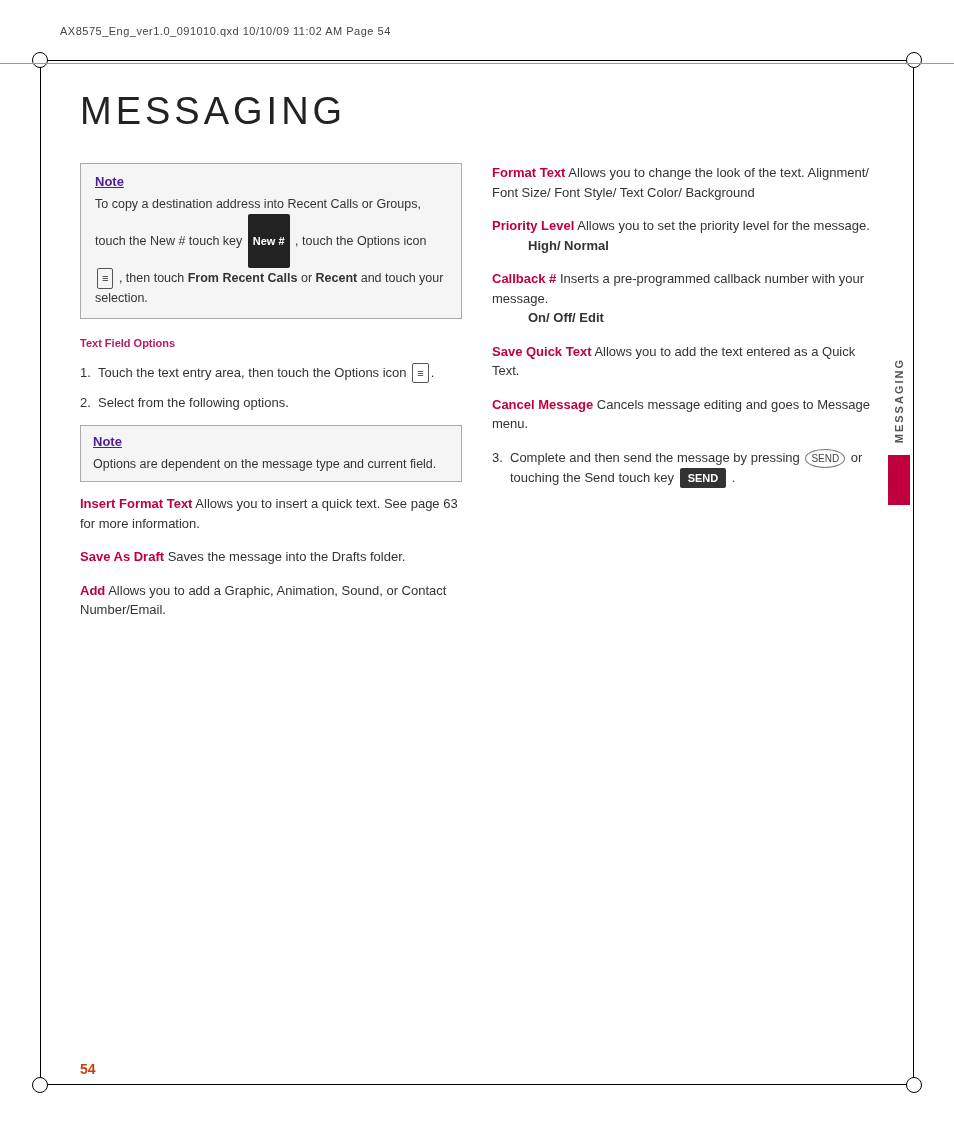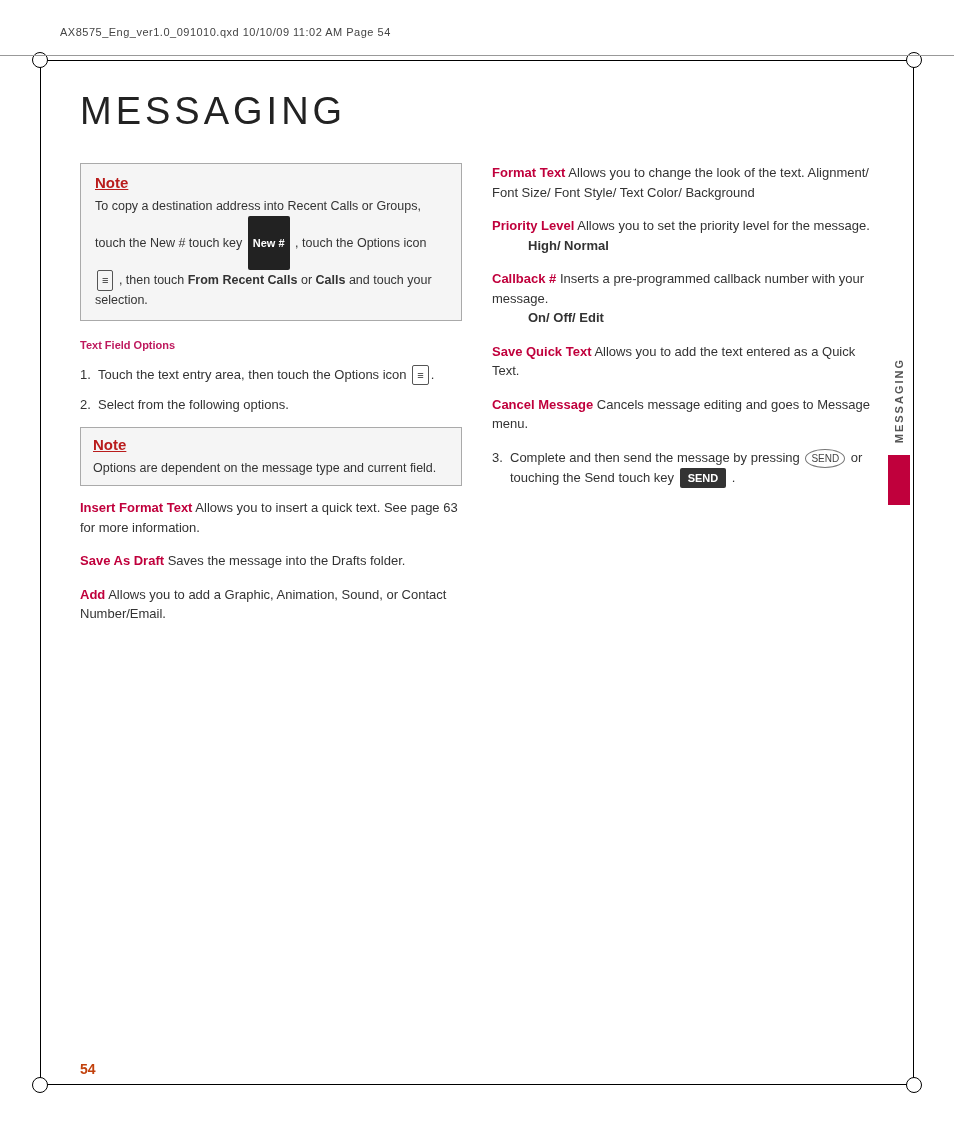--- a/index.html
+++ b/index.html
@@ -41,24 +41,24 @@
       background: #fff;
     }
     .corner-tl { top: 52px; left: 32px; }
     .corner-tr { top: 52px; right: 32px; }
     .corner-bl { bottom: 52px; left: 32px; }
     .corner-br { bottom: 52px; right: 32px; }
 
     
     .header-bar {
       position: absolute;
-      top: 0; left: 0; right: 0;
+      top: 8px; left: 0; right: 0;
       height: 56px;
       display: flex;
-      align-items: flex-end;
+      align-items: flex-start;
       padding: 17px 60px;
       border-bottom: 1px solid #999;
     }
     .header-text {
       font-size: 11px;
       color: #444;
       letter-spacing: 0.5px;
     }
     .side-tab-container {
       position: absolute;
@@ -120,22 +120,22 @@
 
     
     .note-box {
       border: 1.5px solid #aaa;
       padding: 10px 14px;
       margin-bottom: 18px;
       background: #f5f5f5;
     }
     .note-title {
       font-weight: bold;
-      font-size: 15px;
-      color: #b91c1c;
+      font-size: 13px;
+      color: #4c1d95;
       text-decoration: underline;
       margin-bottom: 6px;
     }
     .note-body {
       font-size: 12.5px;
       line-height: 1.5;
       color: #333;
     }
 
     
@@ -266,21 +266,21 @@
 
     <div class="col-left">
 
       <div class="note-box">
         <div class="note-title">Note</div>
         <div class="note-body">
           <span>To copy a destination address into Recent Calls or Groups, touch the New # touch key </span>
           <span class="btn-inline">New #</span>
           <span>, touch the Options icon </span>
           <span class="btn-inline-outline">≡</span>
-          <span>, then touch <strong>From Recent Calls</strong> or <strong>Calls</strong> and touch your selection.</span>
+          <span>, then touch <strong>From Recent Calls</strong> or <strong>Recent</strong> and touch your selection.</span>
         </div>
       </div>
 
       <div class="section-heading">Text Field Options</div>
 
       <div class="list-item">
         <span class="list-item-num">1.</span>
         <span>Touch the text entry area, then touch the Options icon <span class="btn-inline-outline">≡</span>.</span>
       </div>
 

